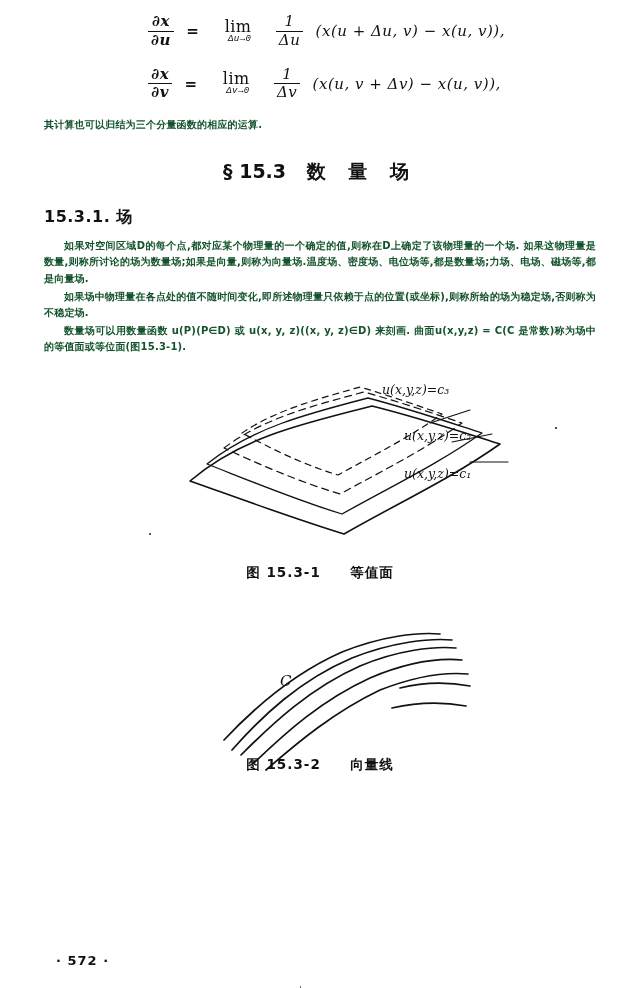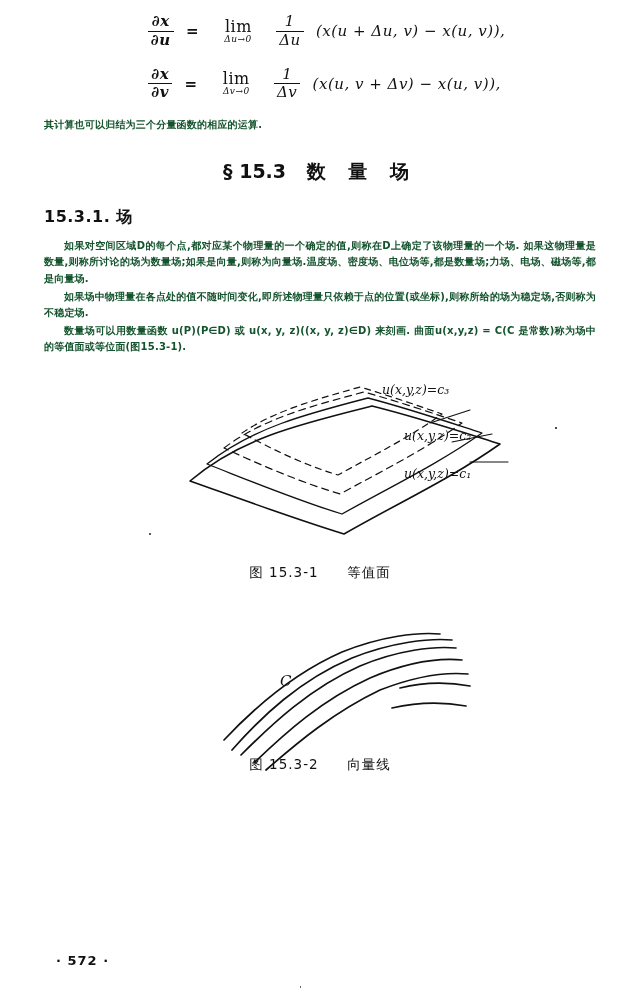--- a/index.html
+++ b/index.html
@@ -69,20 +69,21 @@
     font-style: normal;
   }
   .limop .lim {
     display: block;
     font-size: 16px;
   }
   .limop .sub {
     display: block;
     font-size: 9px;
     font-style: italic;
+    font-family: Liberation Mono, monospace;
   }
   .eqsign {
     font-style: normal;
     font-weight: bold;
     margin: 0 4px;
     vertical-align: middle;
   }
   .tail {
     vertical-align: middle;
     margin-left: 4px;
@@ -123,21 +124,21 @@
 
   
   .figure {
     text-align: center;
     margin: 10px 0 0 0;
     position: relative;
   }
   .fig-caption {
     font-family: "DejaVu Sans", sans-serif;
     font-size: 13.5px;
-    font-weight: normal;
+    font-weight: bold;
     letter-spacing: 1px;
     margin-top: 2px;
   }
   .fig-caption .gap { display: inline-block; width: 18px; }
 
   .fig-label {
     position: absolute;
     font-family: "DejaVu Serif", serif;
     font-style: italic;
     font-size: 12.5px;

